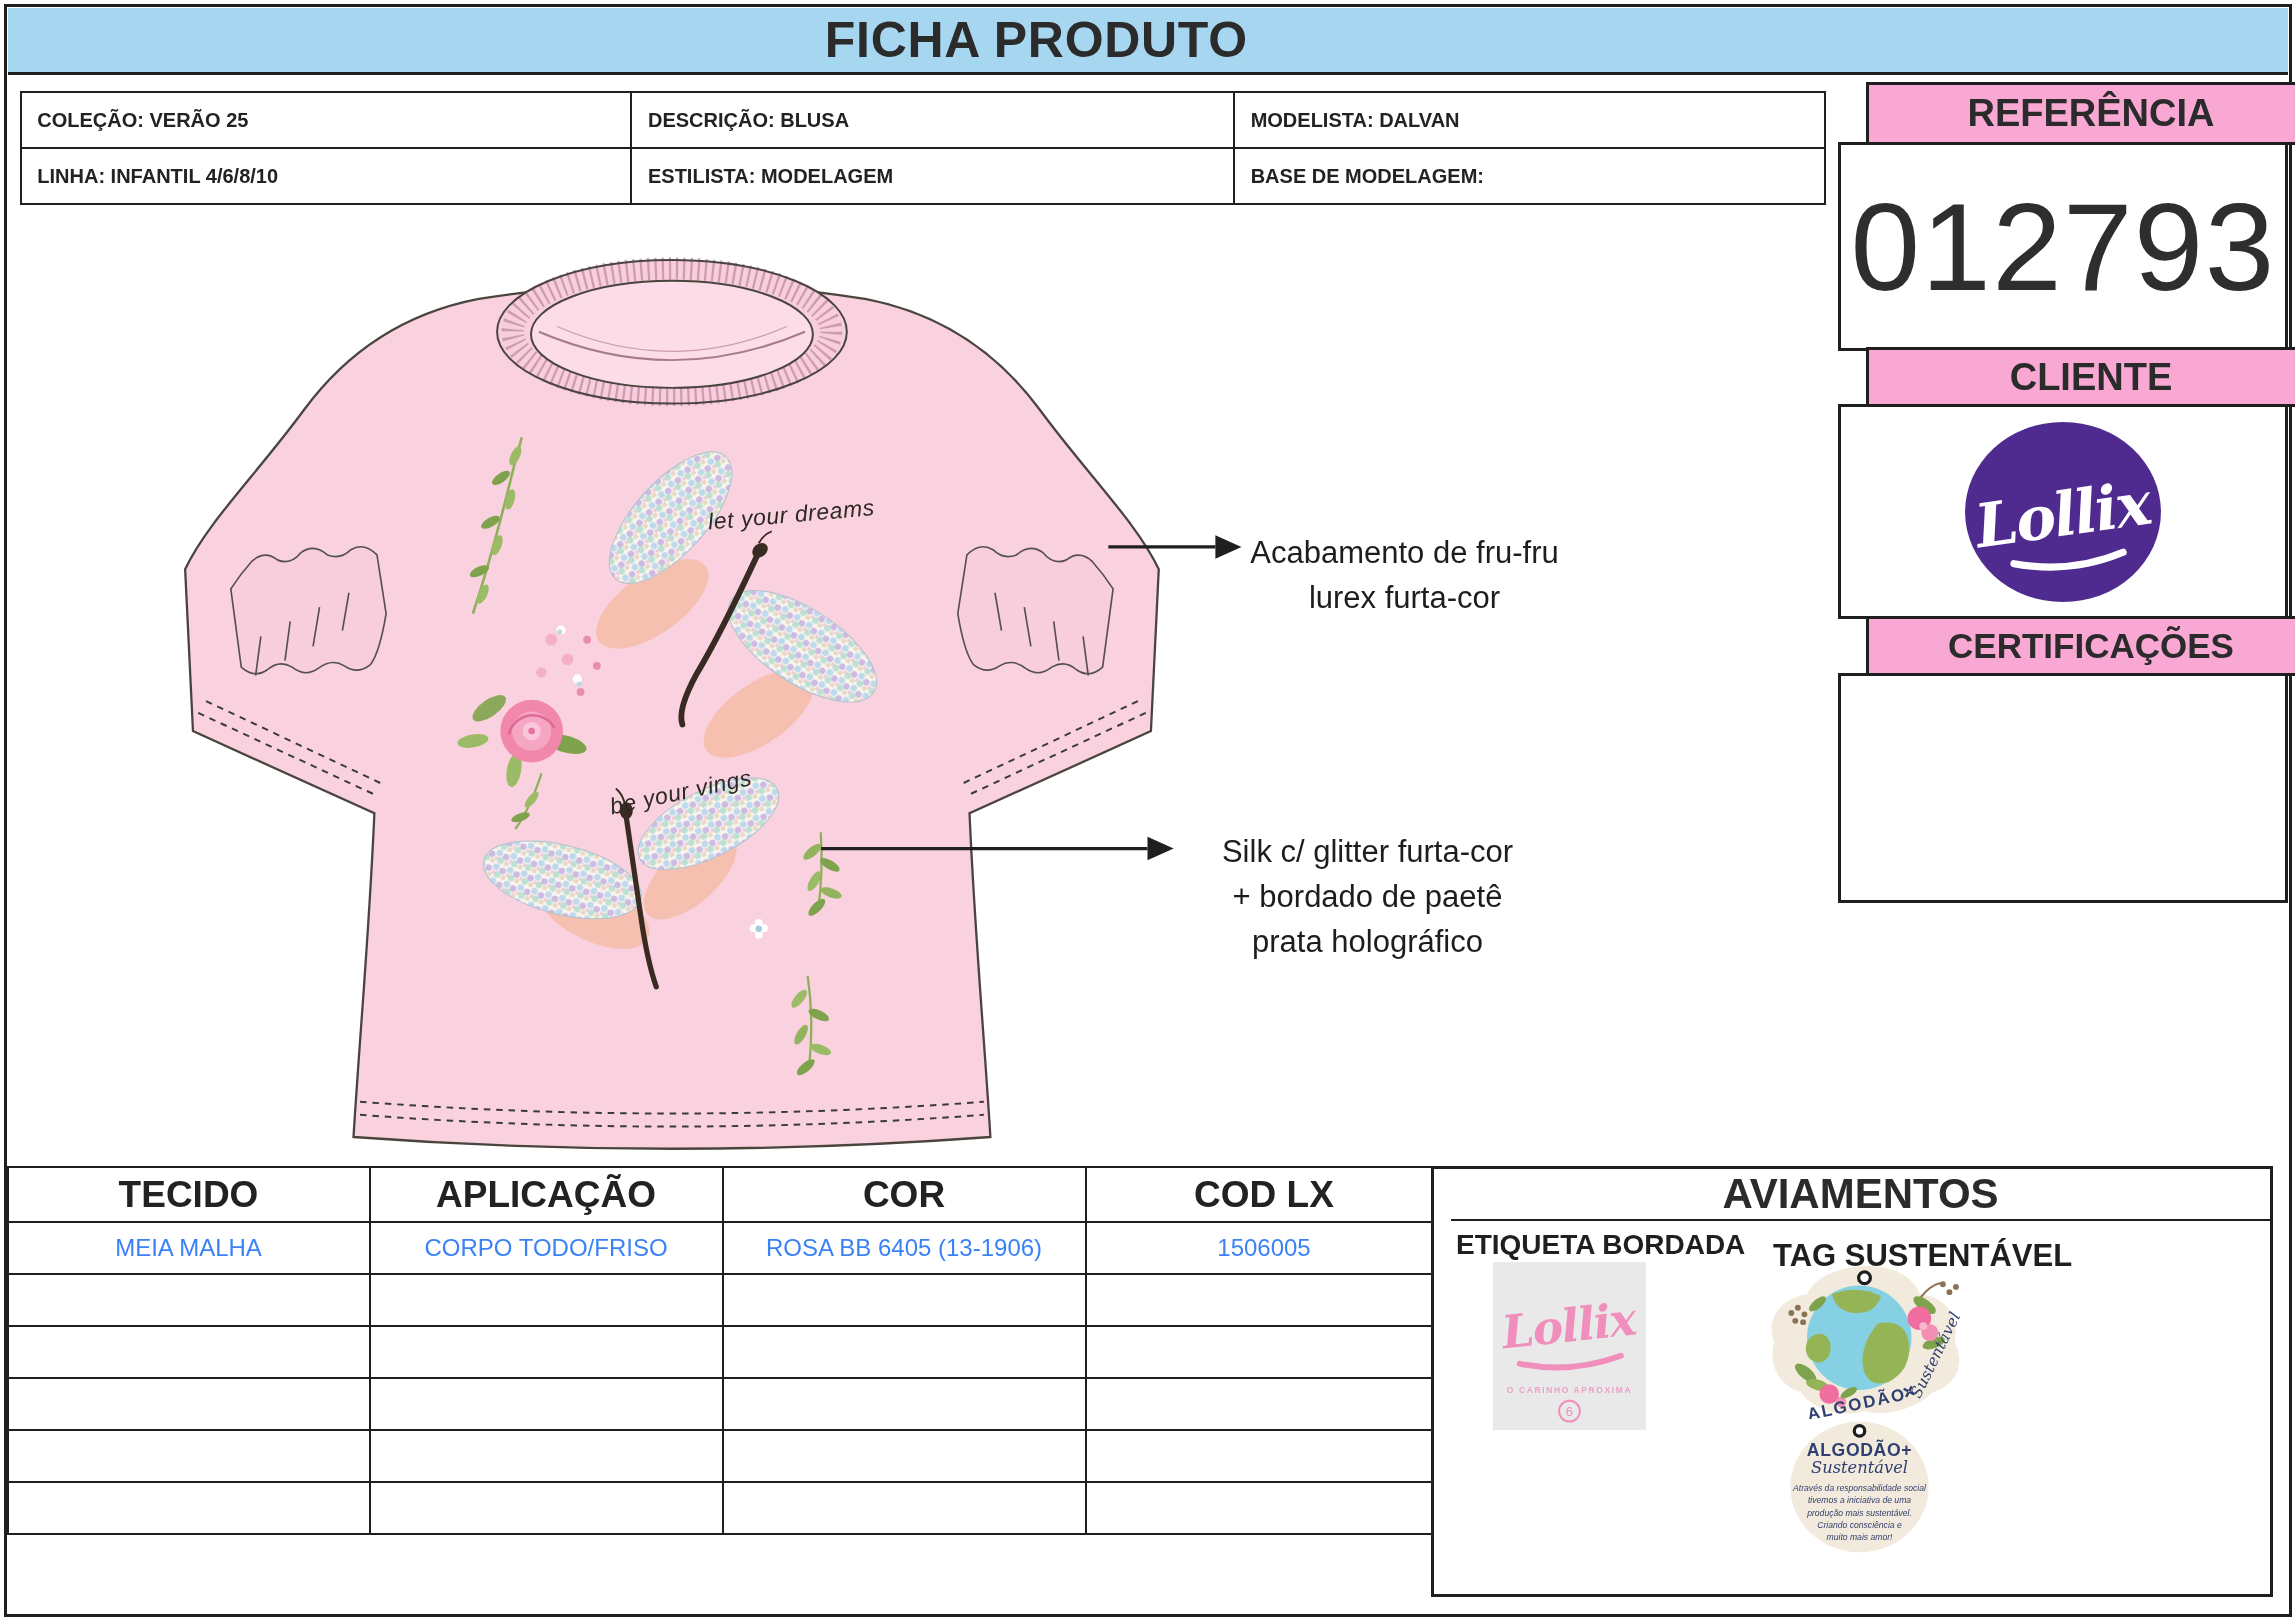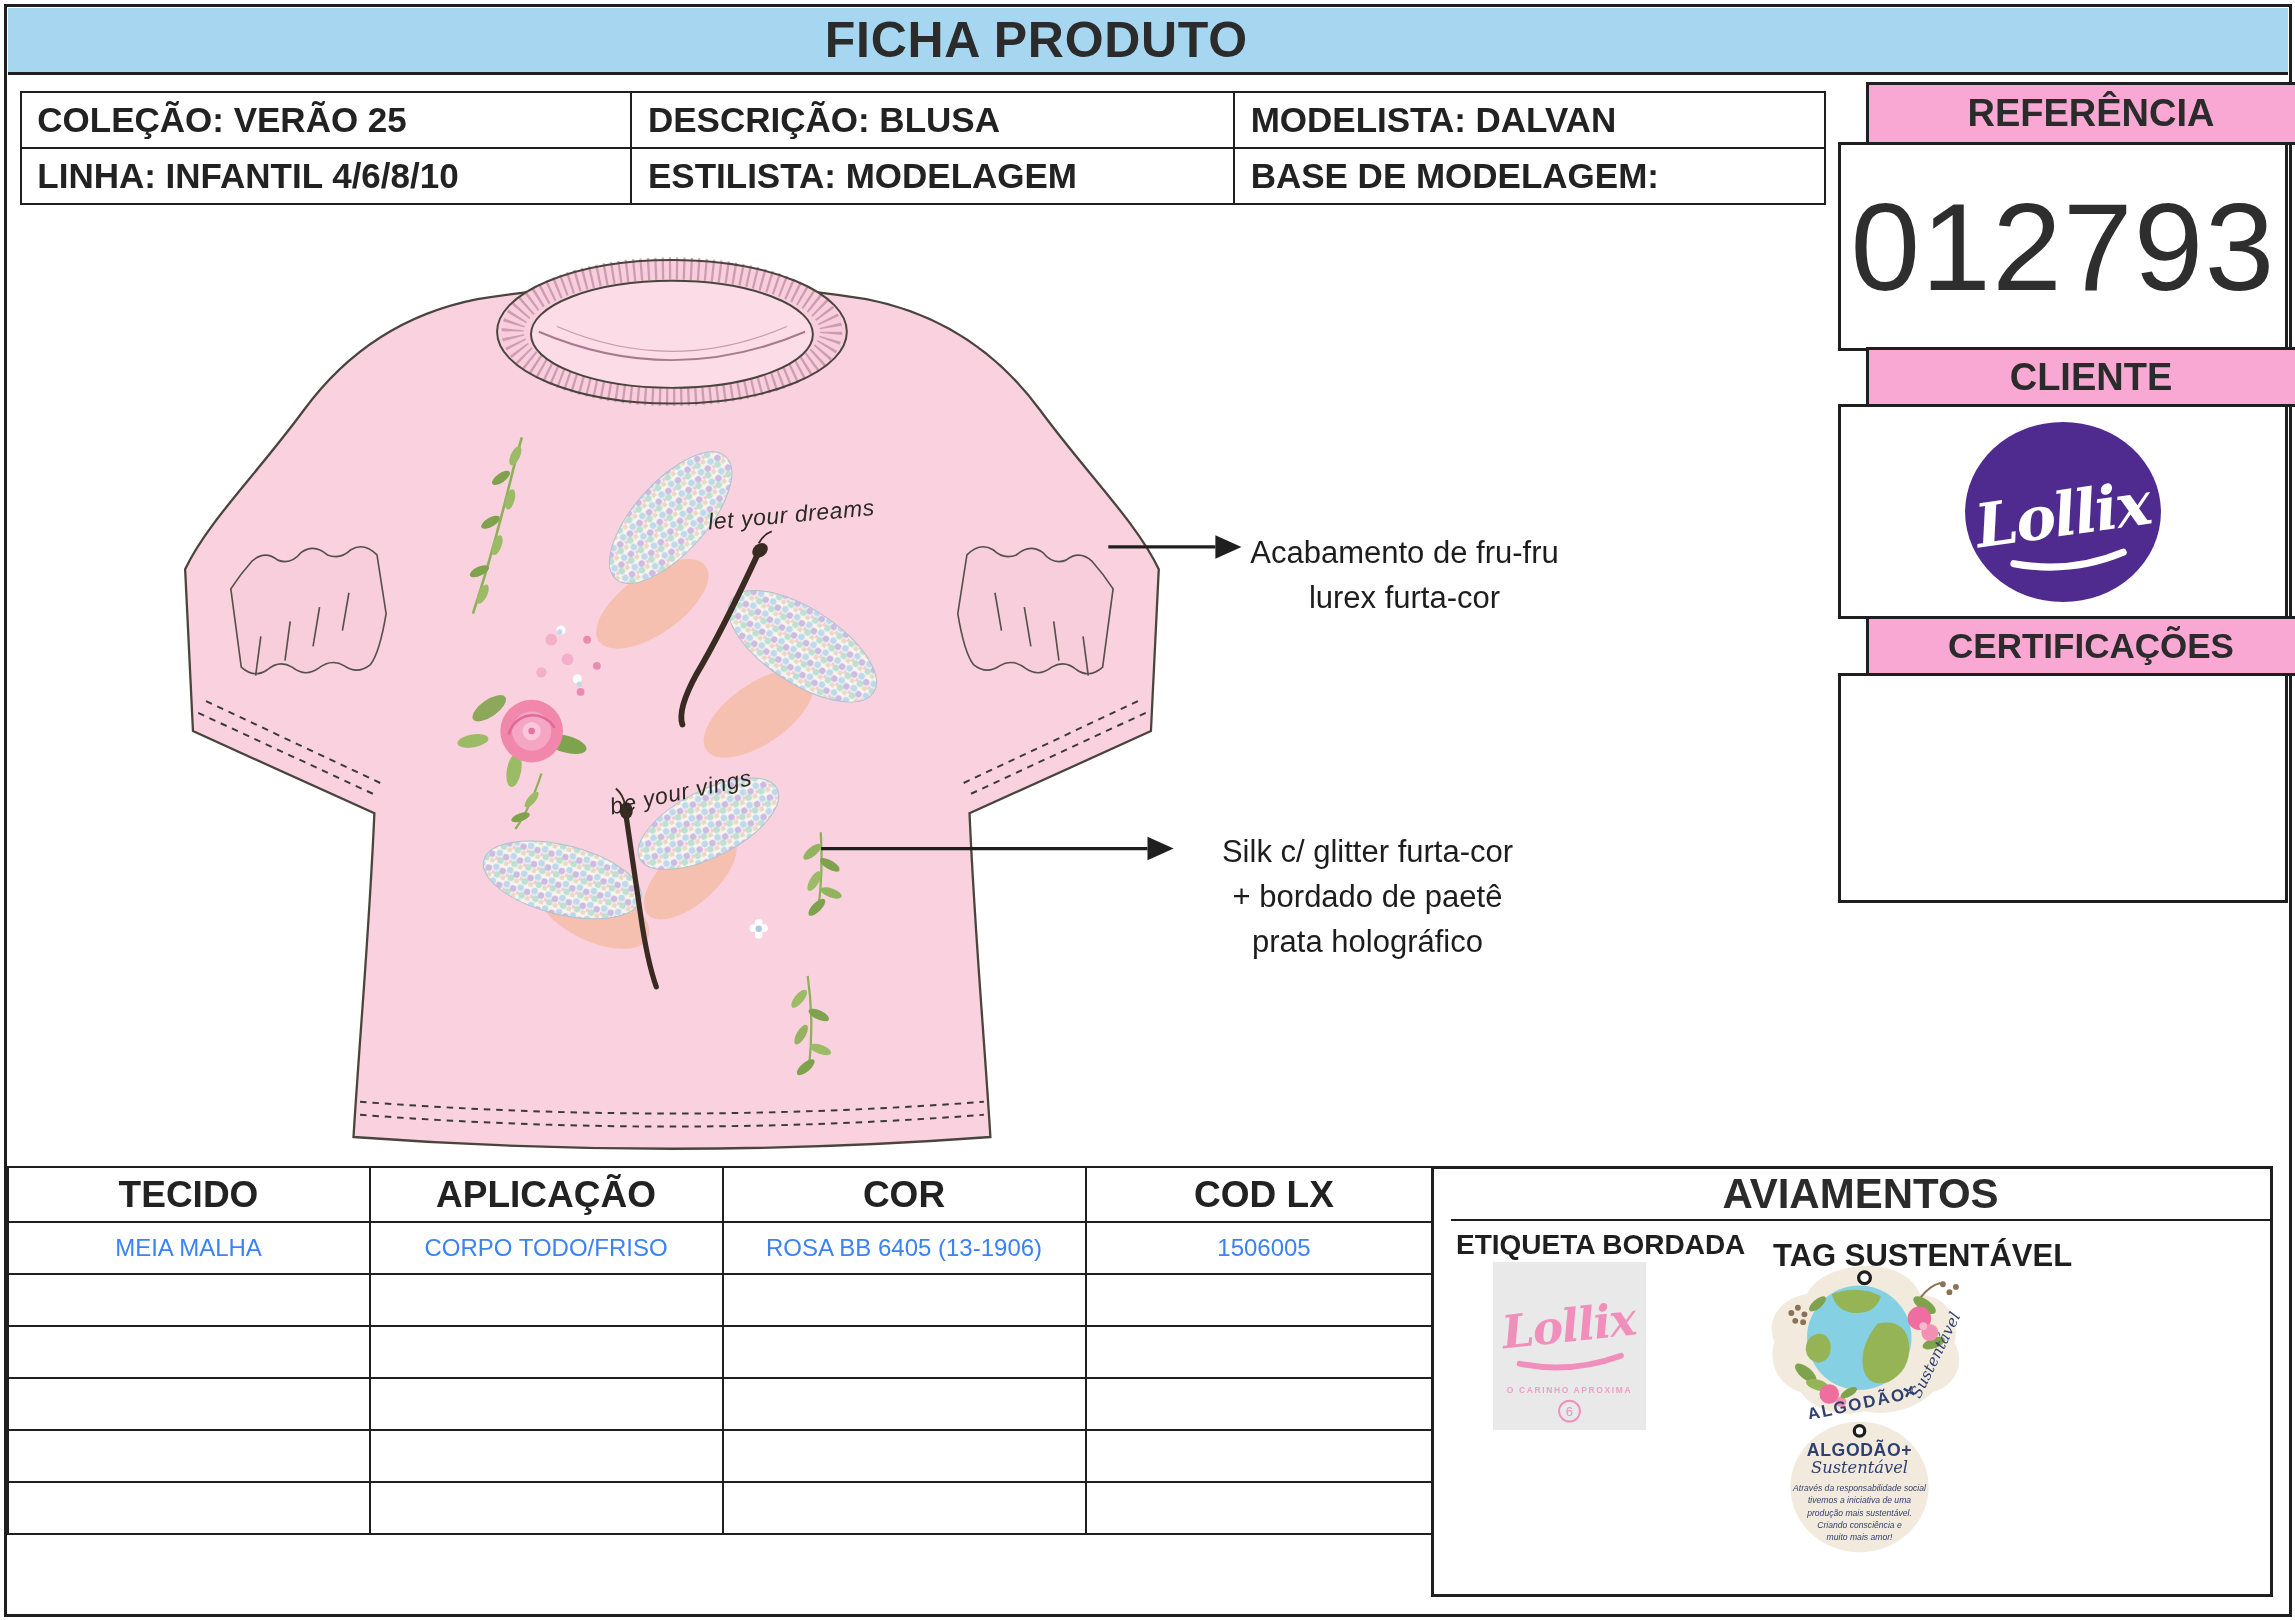--- a/index.html
+++ b/index.html
@@ -9,21 +9,21 @@
   }
   .abs{position:absolute;}
   
   .page-border{left:3.9px;top:3.9px;width:2288px;height:1613px;border:3.9px solid #1f1f1f;box-sizing:border-box;}
   
   .title-band{left:7.8px;top:7.8px;width:2280px;height:67px;background:#A7D7F0;border-bottom:3.3px solid #1f1f1f;box-sizing:border-box;display:flex;align-items:center;}
   .title-band h1{margin:0;width:2057px;text-align:center;font-size:50px;font-weight:700;letter-spacing:0.7px;color:#2b2b2b;}
   
   table{border-collapse:collapse;}
   .info-table{left:19.6px;top:91px;}
-  .info-table td{border:2.6px solid #1f1f1f;height:52px;font-size:35px;font-weight:700;padding-left:15.7px;background:#fff;color:#222;}
+  .info-table td{border:2.6px solid #1f1f1f;height:52px;font-size:20px;font-weight:700;padding-left:15.7px;background:#fff;color:#222;}
   .c1{width:592px;} .c2{width:584px;} .c3{width:572px;}
   
   .panel-box{left:1838px;width:450px;border:3.3px solid #1f1f1f;box-sizing:border-box;background:#fff;display:flex;align-items:center;justify-content:center;}
   .panel-head{background:#f9a8d4;font-weight:700;color:#2b2b2b;margin-left:28px;}
   #ref-head{top:82px;height:63px;font-size:38px;}
   #ref-value{top:142px;height:209px;font-size:125px;font-weight:400;letter-spacing:1.3px;color:#2e2e2e;}
   #cli-head{top:347px;height:60px;font-size:38px;}
   #cli-box{top:404px;height:215px;}
   #cert-head{top:616px;height:60px;font-size:35px;}
   #cert-box{top:673px;height:230px;}

